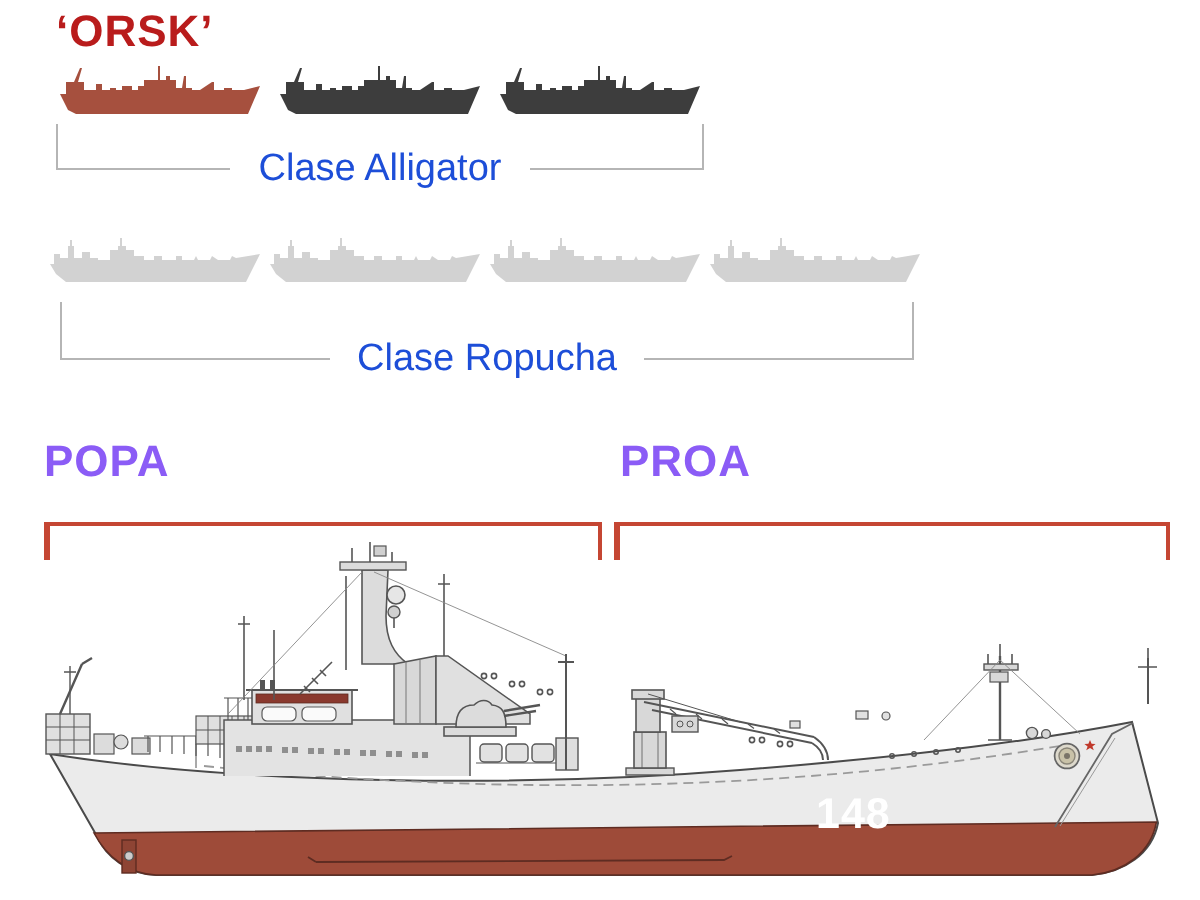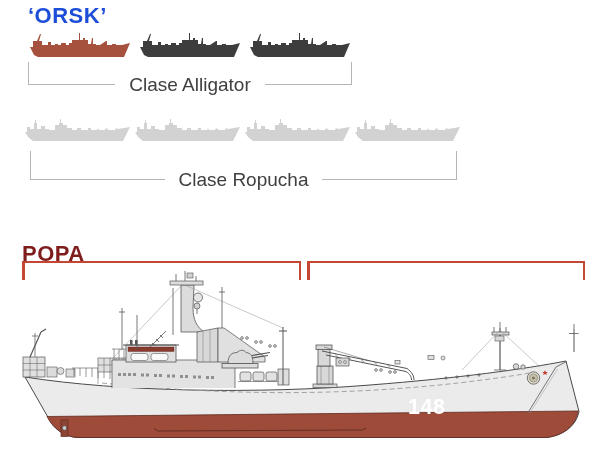--- a/index.html
+++ b/index.html
@@ -1,29 +1,29 @@
 <!DOCTYPE html>
 <html><head>
 <meta charset="utf-8">
 <style>
   html,body{margin:0;padding:0;background:#fff;}
   .canvas{position:relative;width:600px;height:450px;background:#ffffff;overflow:hidden;
           font-family:"Liberation Sans",sans-serif;color:#333;}
   .title{position:absolute;left:28px;top:3px;font-size:22px;font-weight:700;
-         letter-spacing:.5px;color:#1d4ed8;}
+         letter-spacing:.5px;color:#b91c1c;}
   .fleet-row{position:absolute;left:0;}
   .class-bracket{position:absolute;display:flex;align-items:flex-start;}
   .corner{box-sizing:border-box;border-bottom:1.5px solid #b5b5b5;flex:1;}
   .corner.l{border-left:1.5px solid #b5b5b5;}
   .corner.r{border-right:1.5px solid #b5b5b5;}
-  .class-bracket .lbl{font-size:19px;color:#404040;padding:0 14px;white-space:nowrap;}
+  .class-bracket .lbl{font-size:19px;color:#1d4ed8;padding:0 14px;white-space:nowrap;}
   .b1 .corner{height:23px;} .b1 .lbl{line-height:46px;}
   .b2 .corner{height:29px;} .b2 .lbl{line-height:58px;text-align:right;}
   .section-label{position:absolute;top:218px;font-size:22px;font-weight:700;
-                 letter-spacing:.5px;color:#7f1d1d;margin-top:23px;}
+                 letter-spacing:.5px;color:#8b5cf6;}
   .red-bracket{position:absolute;top:261px;height:20px;border-top:2.5px solid #c54633;box-sizing:border-box;}
   .red-bracket .tick{position:absolute;top:-2.5px;width:2.5px;height:19px;background:#c54633;}
   .red-bracket .tick.l{left:0;} .red-bracket .tick.r{right:0;}
   .ship-svg{position:absolute;left:0;top:270px;}
   svg{display:block;}
 </style>
 </head>
 <body>
 
 <div class="canvas">
@@ -53,20 +53,21 @@
     <use href="#ship-r" x="355" y="3" fill="#d2d2d2"></use>
   </svg>
 
   <div class="class-bracket b2" style="left:30px;top:151px;width:427px;height:58px">
     <div class="corner l"></div>
     <div class="lbl">Clase Ropucha</div>
     <div class="corner r"></div>
   </div>
 
   <div class="section-label" style="left:22px">POPA</div>
+  <div class="section-label" style="left:310px">PROA</div>
 
   <div class="red-bracket" style="left:22px;width:279px">
     <div class="tick l"></div>
     <div class="tick r"></div>
   </div>
   <div class="red-bracket" style="left:307px;width:278px">
     <div class="tick l"></div>
     <div class="tick r"></div>
   </div>
 

